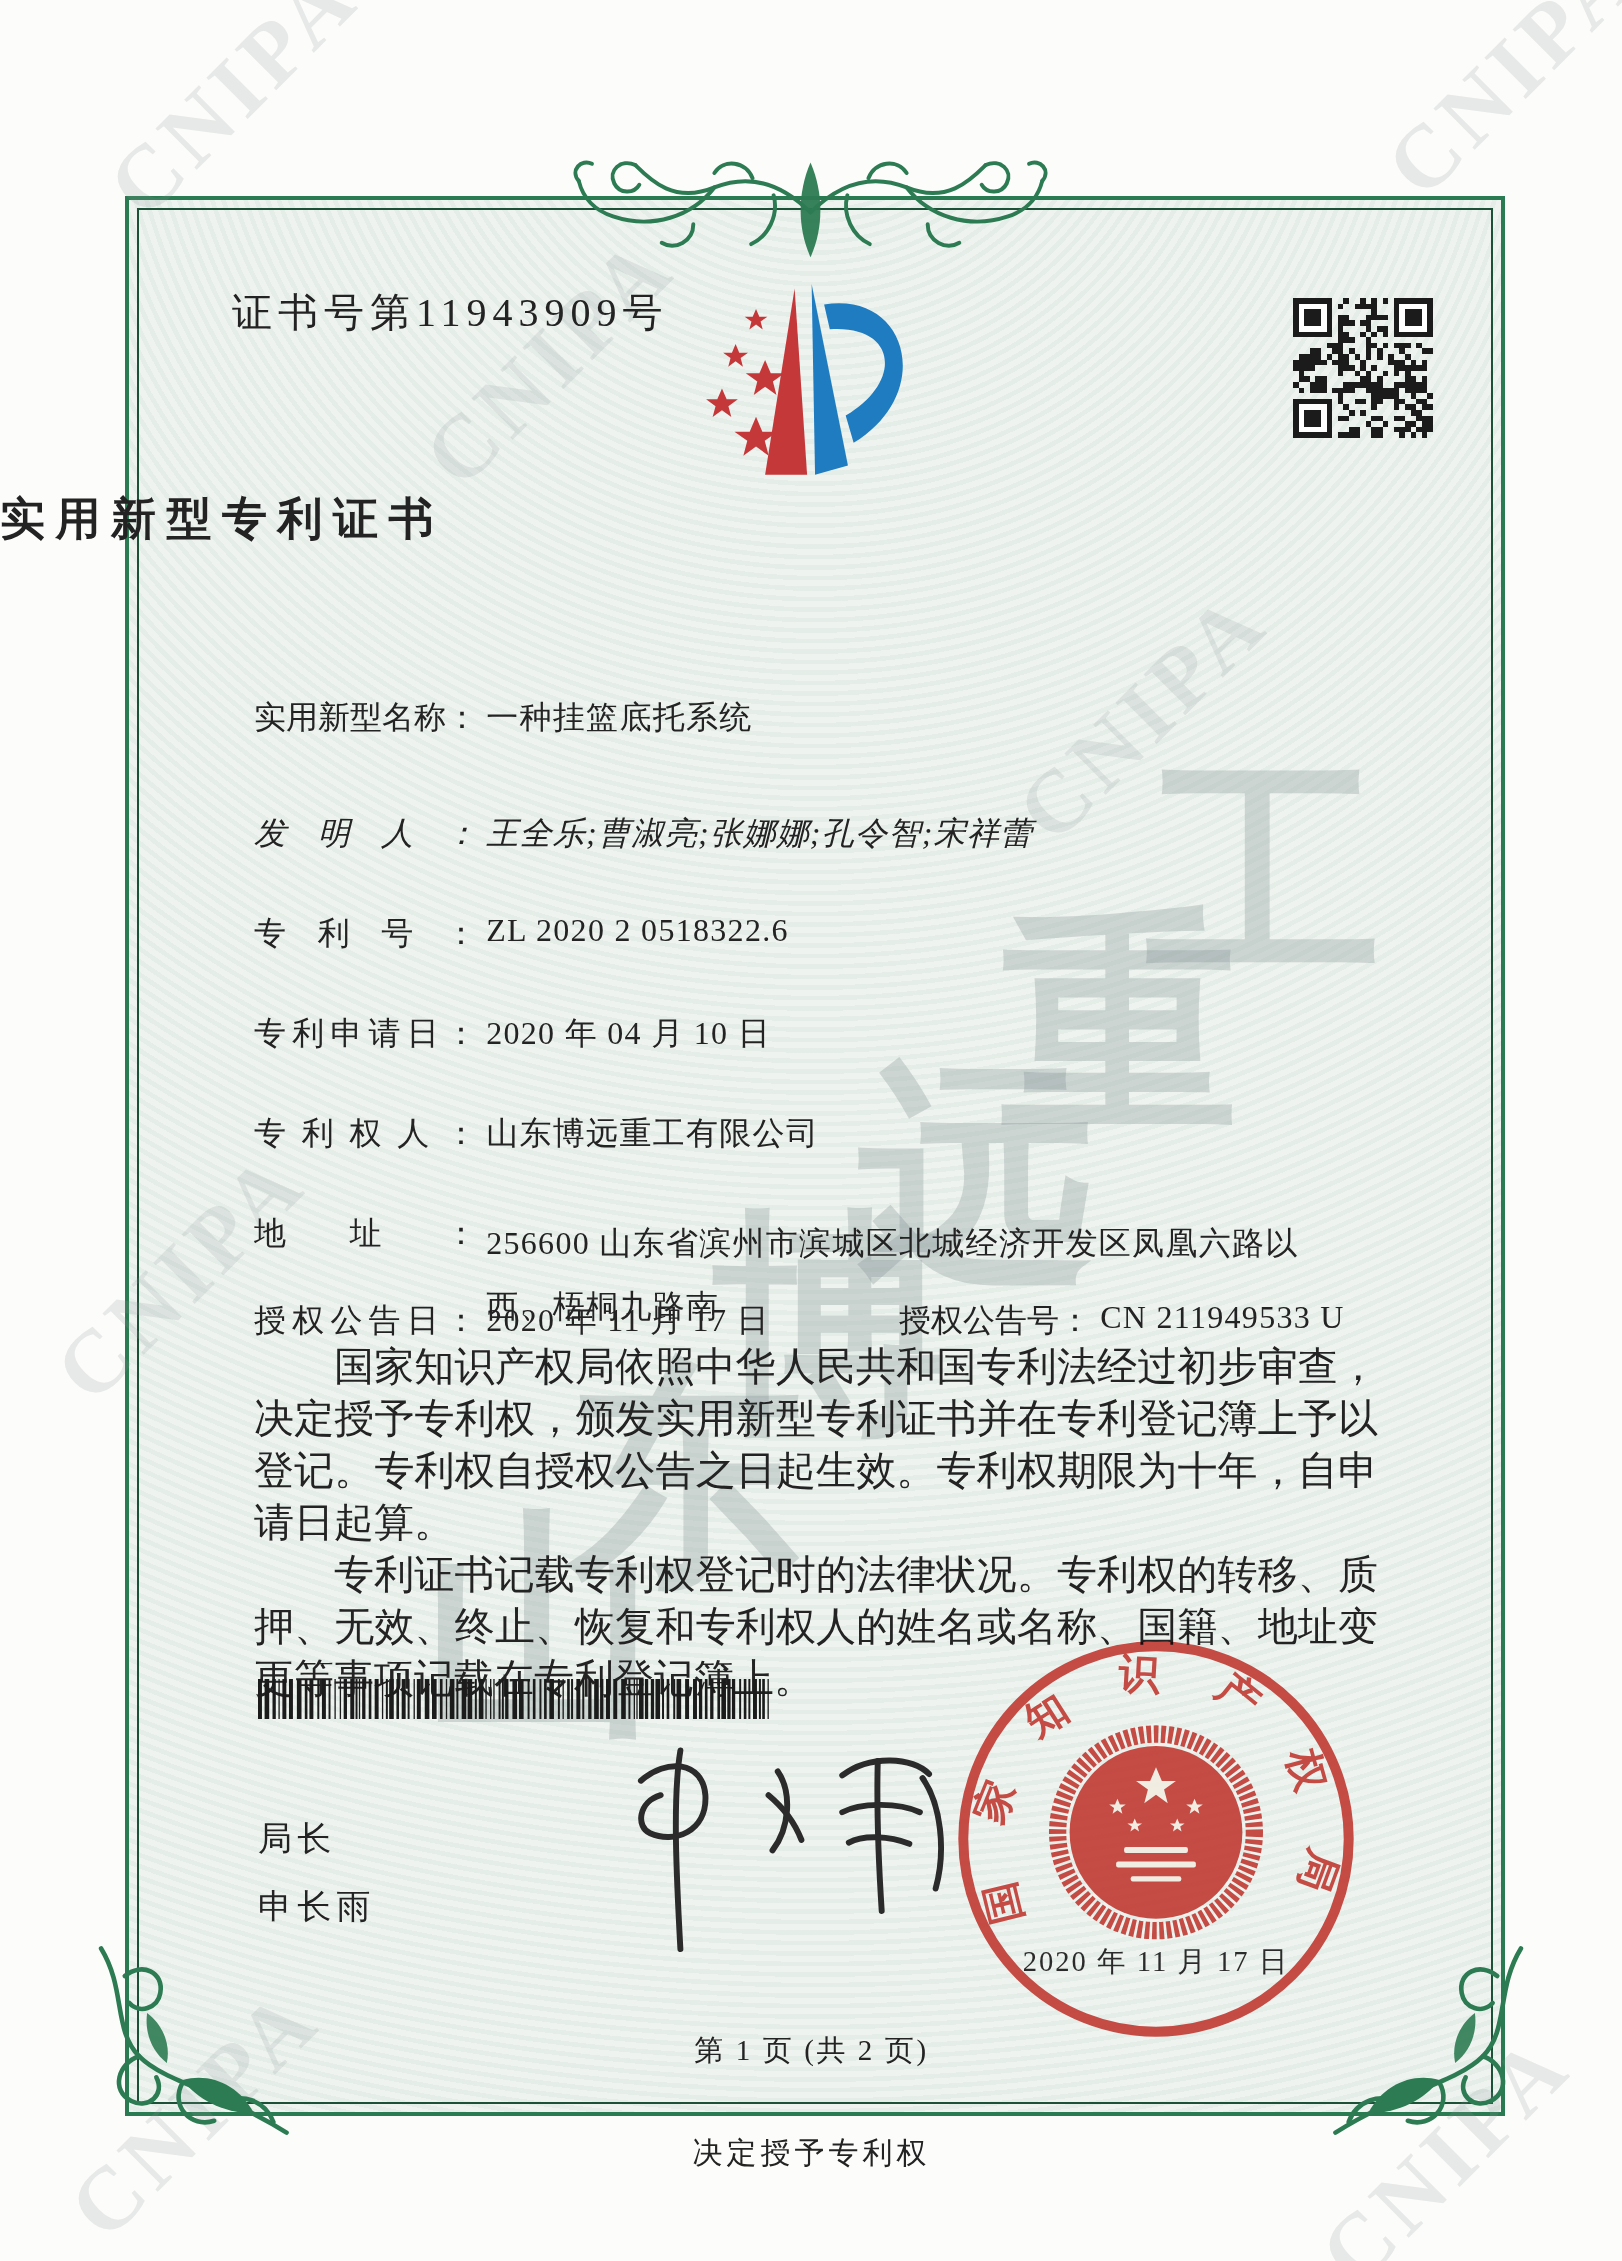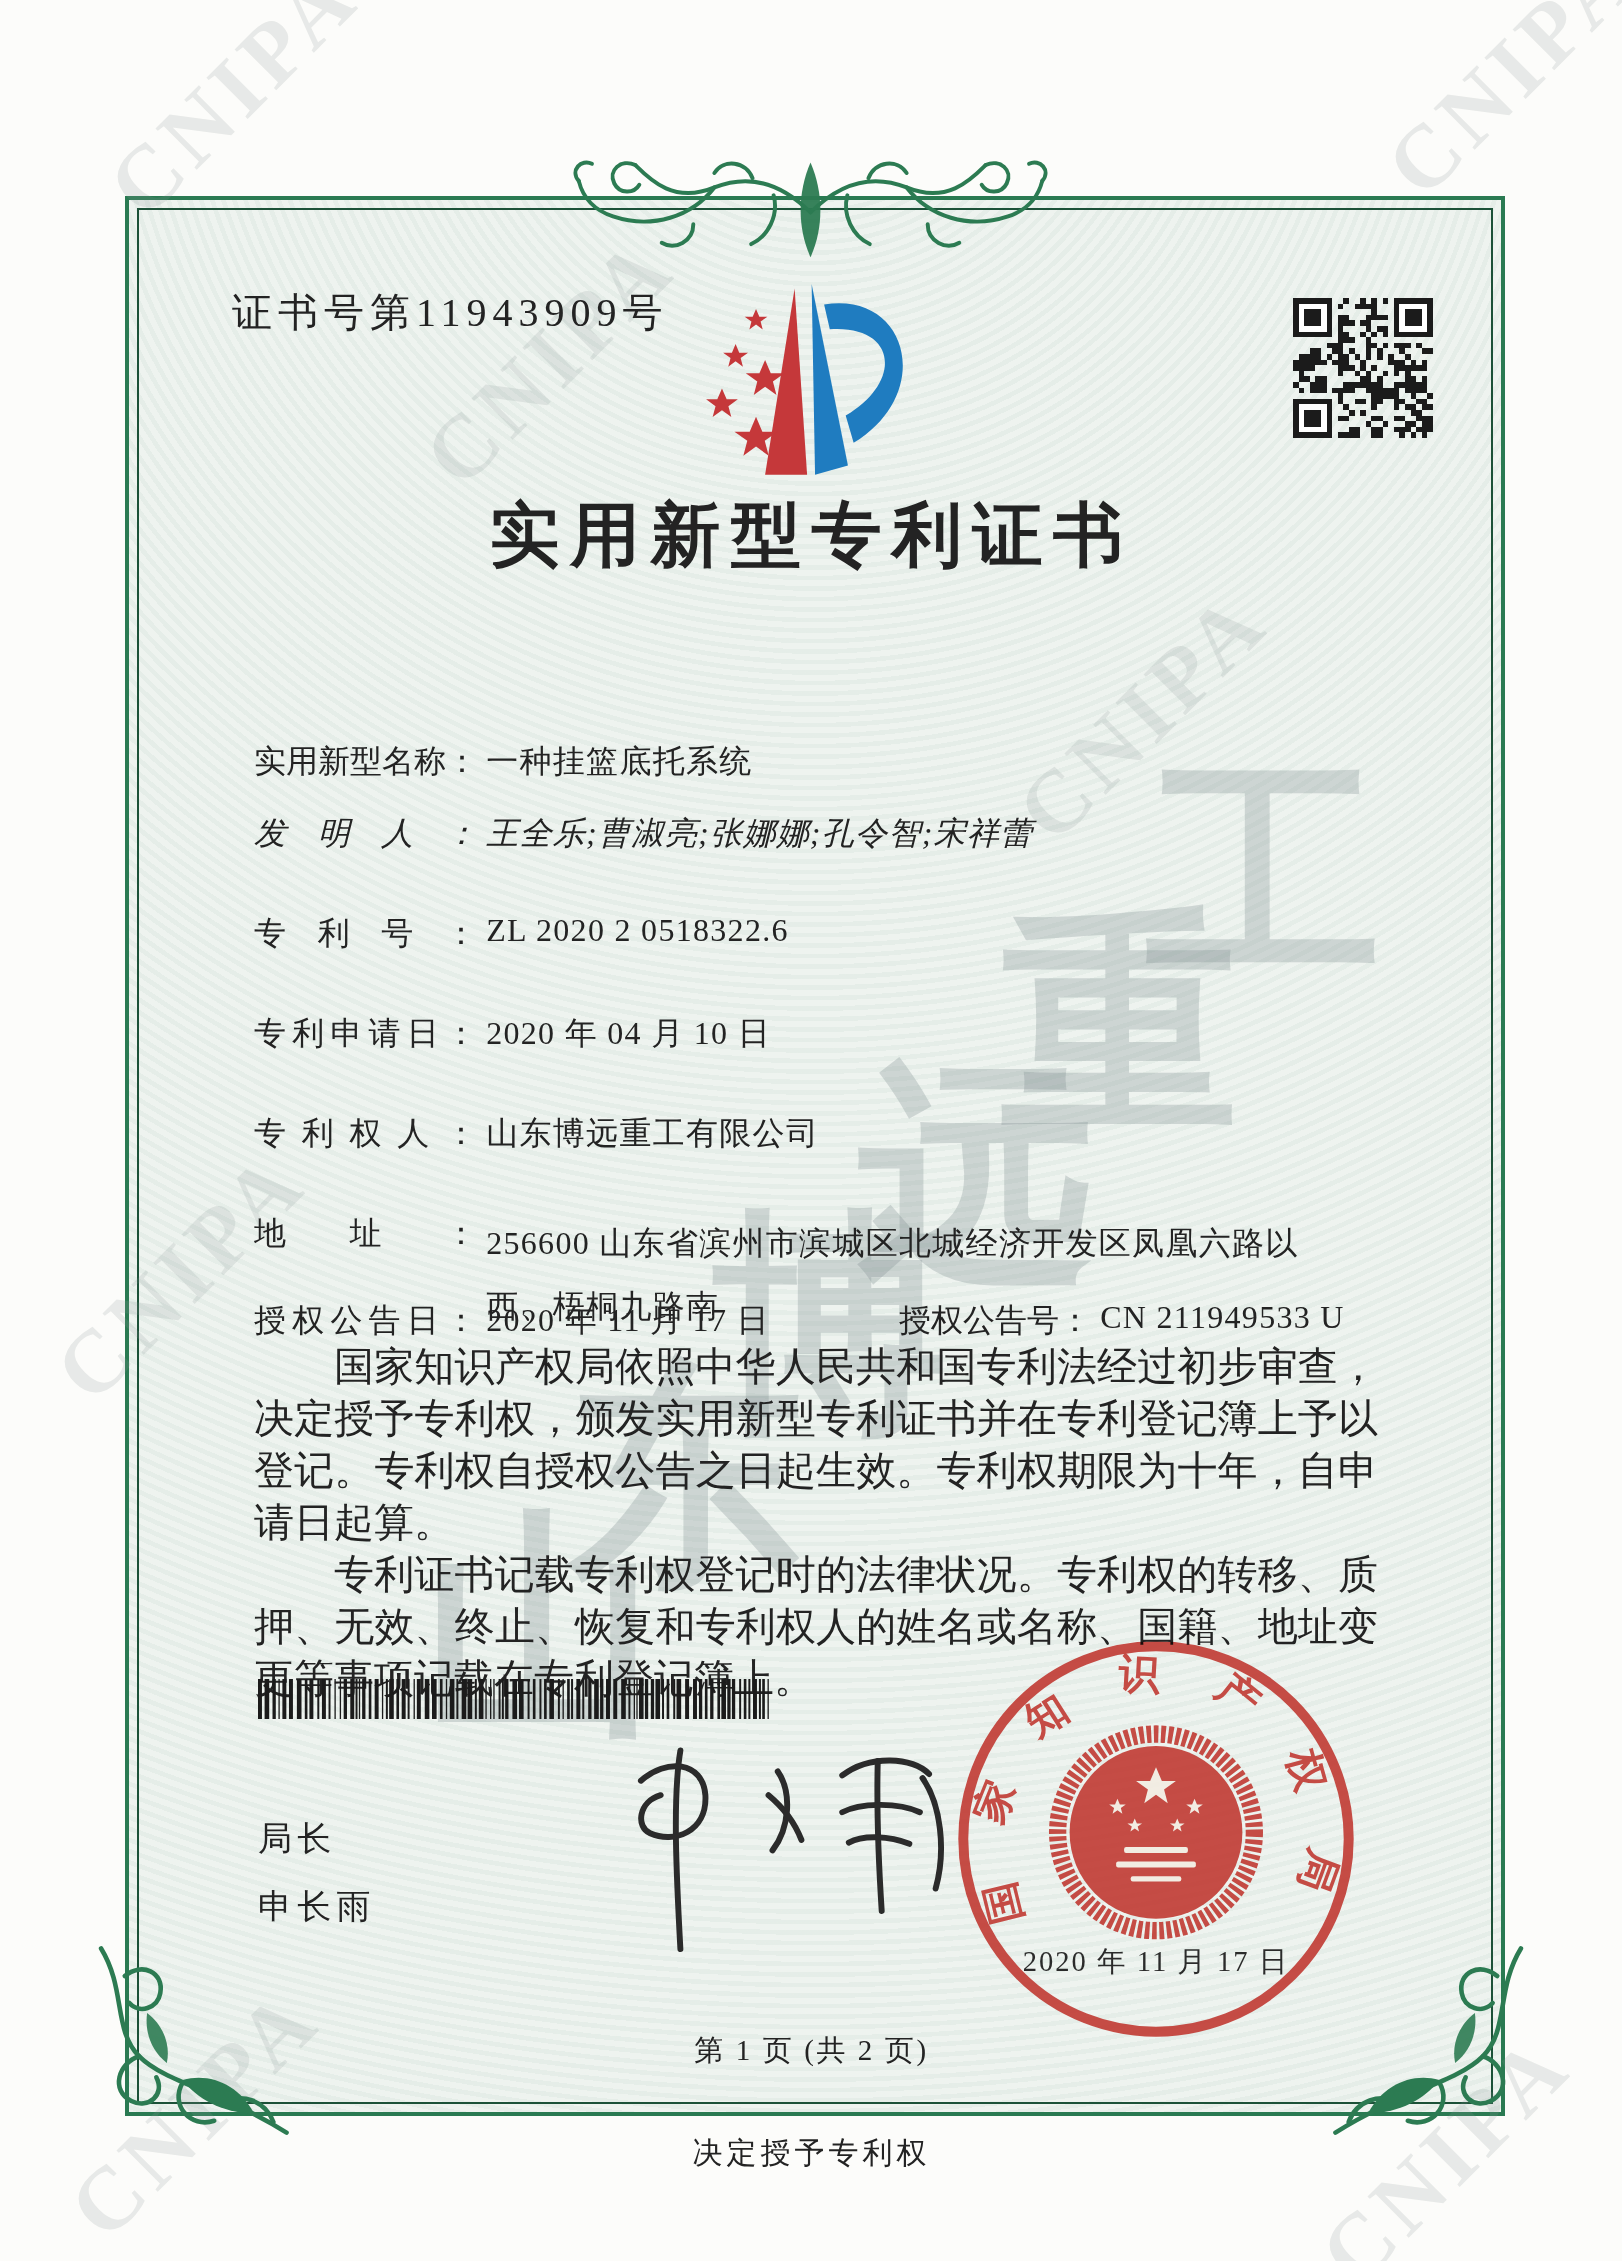--- a/index.html
+++ b/index.html
@@ -29,29 +29,29 @@
   .cn-1{left:79px;top:40px;}  .cn-2{left:1357px;top:20px;}
   .cn-3{left:395px;top:310px;} .cn-4{left:26px;top:1225px;}
   .cn-5{left:988px;top:665px;}.cn-6{left:40px;top:2062px;}
   .cn-7{left:1291px;top:2108px;}
 
   
   .content{position:absolute;inset:0;z-index:3;}
   .cert-no{position:absolute;left:232px;top:285px;font-size:40px;letter-spacing:6px;}
   .logo{position:absolute;left:697px;top:269px;width:227px;height:224px;}
   .qr{position:absolute;left:1293px;top:298px;width:140px;height:140px;}
-  .title{position:absolute;left:0;right:0;top:489px;text-align:center;
-         font-size:70px;font-weight:700;letter-spacing:10.5px;}
+  .title{position:absolute;left:0;right:0;top:489px;text-align:left;
+         font-size:45px;font-weight:700;letter-spacing:10.5px;}
 
   .row{position:absolute;left:254px;font-size:32px;white-space:nowrap;}
   .lab{display:inline-block;width:223px;text-align:justify;text-align-last:justify;
        vertical-align:top;}
   .val{display:inline-block;margin-left:9.2px;letter-spacing:1.3px;vertical-align:top;}
   .val.wrap{white-space:normal;width:850px;line-height:63px;}
-  .r-name{top:740px;} .r-inv{top:812px;font-style:italic;} .r-pat{top:912px;}
+  .r-name{top:696px;} .r-inv{top:812px;font-style:italic;} .r-pat{top:912px;}
   .r-app{top:1012px;} .r-own{top:1112px;} .r-addr{top:1212px;}
   .r-grant{top:1299px;}
   .grant-right{position:absolute;left:625px;top:0;white-space:nowrap;}
   .grant-right .lab{width:auto;text-align:left;text-align-last:auto;margin-left:20px;}
 
   .body-text{position:absolute;left:254px;top:1341px;width:1124px;
              font-size:40px;line-height:52px;text-align:justify;}
   .body-text p{margin:0;text-indent:2em;}
 
   .barcode{position:absolute;left:258px;top:1679px;width:524px;height:40px;}

